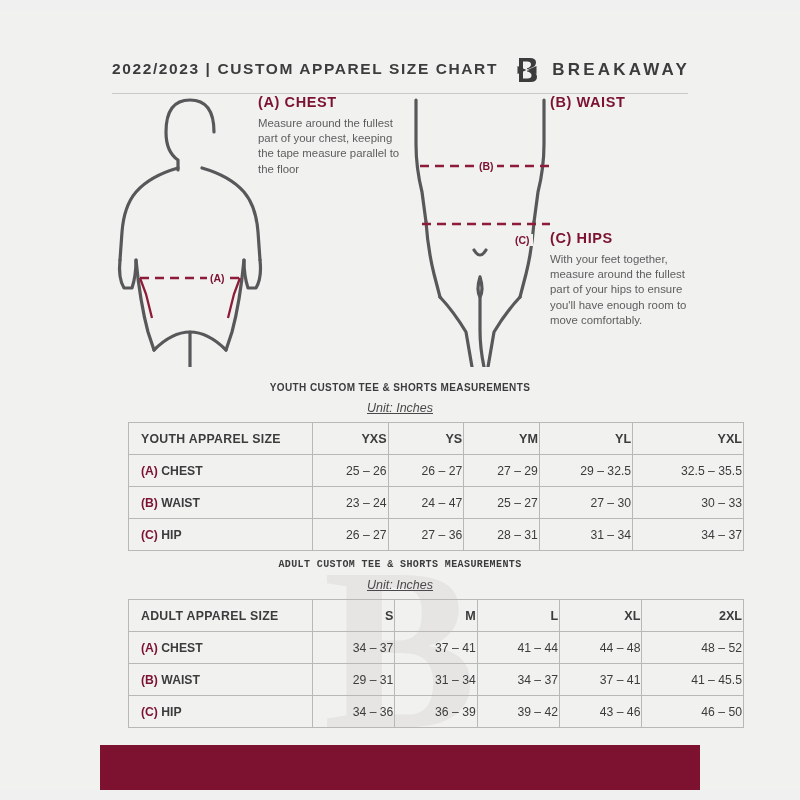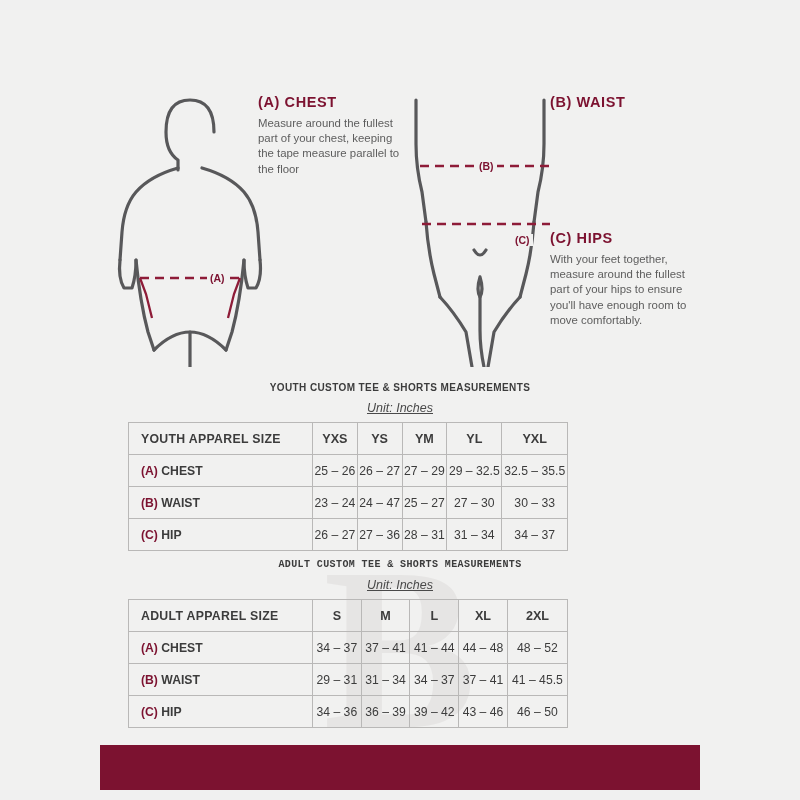--- a/index.html
+++ b/index.html
@@ -142,30 +142,30 @@
     width: 800px;
     text-align: center;
     font-size: 12.5px;
     font-style: italic;
     color: #4a4a4a;
     text-decoration: underline;
   }
   table.size {
     position: absolute;
     left: 128px;
-    width: 440px;
+    width: 616px;
     border-collapse: collapse;
     z-index: 1;
   }
   table.size td, table.size th {
     border: 1px solid #b9b8b7;
     height: 29px;
     font-size: 12.2px;
     color: #3c3c3c;
-    text-align: center;
+    text-align: right;
     font-weight: normal;
     background: transparent;
   }
   table.size th.rowhead, table.size td.rowhead {
     text-align: left;
     padding-left: 12px;
     width: 170px;
   }
   table.size th {
     font-weight: bold;
@@ -188,20 +188,36 @@
   }
 </style>
 </head>
 <body>
 
 <div class="page">
   <div class="sheet">
 
     <div class="watermark">B</div>
 
+    <div class="header">
+      <div class="header-title">2022/2023  |  CUSTOM APPAREL SIZE CHART</div>
+      <div class="brand">
+        <div class="brand-mark">
+          <svg width="22" height="26" viewBox="0 0 22 26">
+            <path d="M3 1 L14 1 Q20 1 20 5.5 Q20 9.5 15 11 L11 12.6 L15.5 14 Q21 15.6 21 20 Q21 25 14.5 25 L3 25 Z" fill="#3c3c3c"></path>
+            <path d="M7 4.5 L7 21.5 L11.5 21.5 Q15.5 21.5 15.5 18.5 Q15.5 15.5 11 14.6 L11 11.3 Q15 10.4 15 7.6 Q15 4.5 11.2 4.5 Z" fill="#f1f1f0"></path>
+            <path d="M0 12.2 L22 12.2 L22 13.6 L0 13.6 Z" fill="#f1f1f0"></path>
+            <path d="M1.5 9 L10.5 13 L1.5 17 Z" fill="#3c3c3c"></path>
+            <path d="M20.5 9 L11.5 13 L20.5 17 Z" fill="#3c3c3c"></path>
+          </svg>
+        </div>
+        <div class="brand-name">BREAKAWAY</div>
+      </div>
+      <div class="header-rule"></div>
+    </div>
 
     <div class="illus">
 
       <svg class="figure-svg" width="580" height="285" viewBox="0 0 580 285">
         <g fill="none" stroke="#58585a" stroke-width="3.2" stroke-linecap="round" stroke-linejoin="round">
 
           <path d="M104 50 Q104 18 80 18 Q56 18 56 50 Q56 70 68 78 L68 88"></path>
           <path d="M68 86 Q40 94 26 110 Q14 124 12 150 L10 178"></path>
           <path d="M92 86 Q120 94 134 110 Q146 124 148 150 L150 178"></path>
           <path d="M10 178 Q8 196 14 206 L22 206 Q26 194 26 178"></path>

